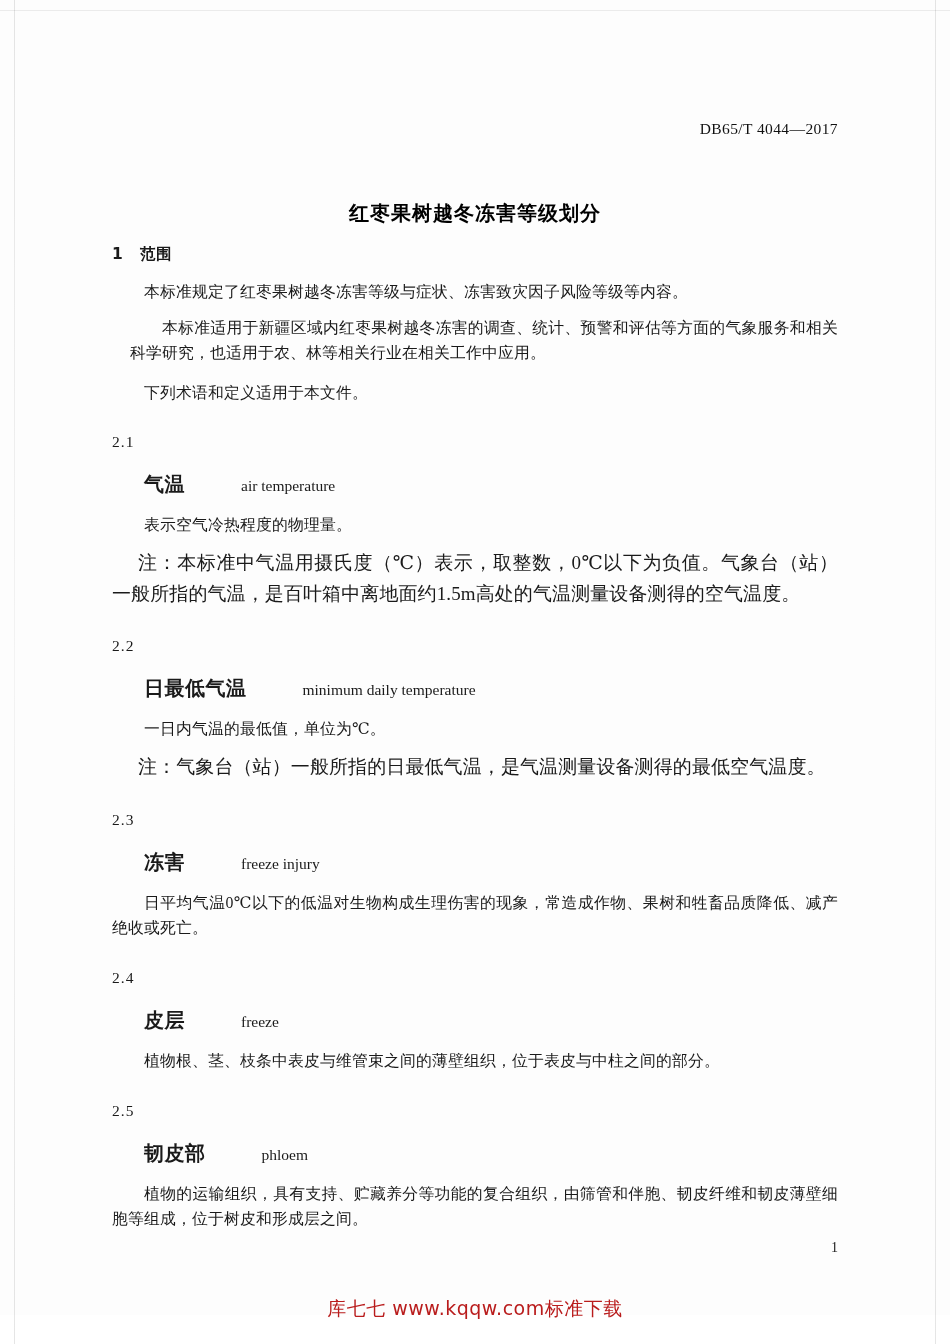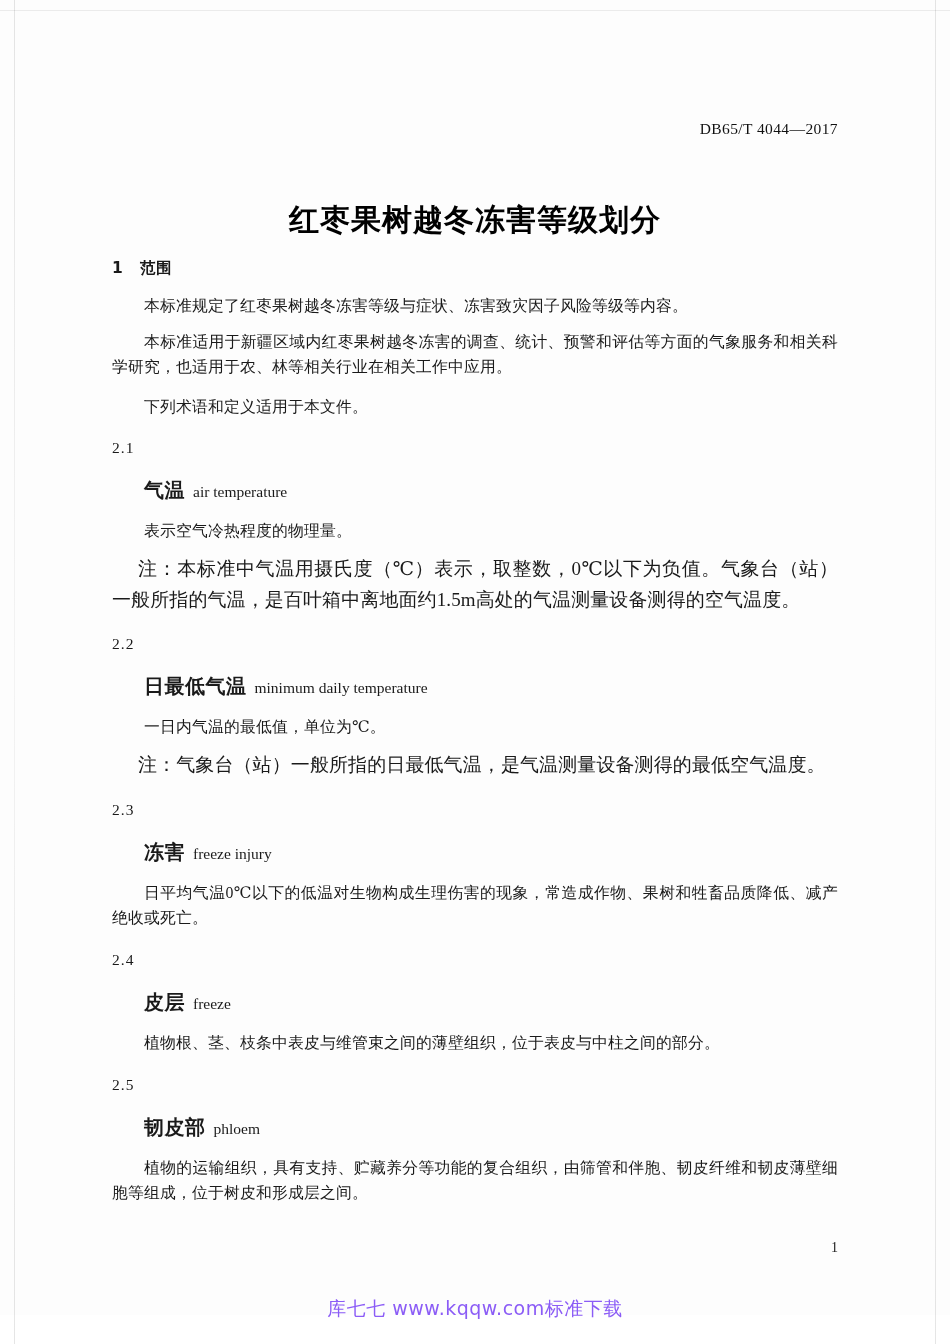--- a/index.html
+++ b/index.html
@@ -59,69 +59,71 @@
     font-family: "Liberation Serif", serif;
     font-size: 15.5px;
     letter-spacing: 0.4px;
     margin-top: 120px;
     color: #111;
   }
   .doc-title {
     text-align: center;
     font-family: "DejaVu Sans", "Liberation Sans", sans-serif;
     font-weight: bold;
-    font-size: 30px;
+    font-size: 20px;
     letter-spacing: 1px;
     margin-top: 62px;
     color: #000;
   }
   .clause-head {
     font-family: "DejaVu Sans", "Liberation Sans", sans-serif;
     font-weight: bold;
     font-size: 15.5px;
     margin-top: 17px;
     letter-spacing: 0.5px;
   }
   .clause-head .num {
     display: inline-block;
     width: 28px;
   }
   .sub-num {
     font-family: "Liberation Serif", serif;
     font-size: 15.5px;
-    margin-top: 20px;
+    margin-top: 28px;
     letter-spacing: 1px;
   }
   .term-line {
     margin-top: 20px;
     padding-left: 32px;
     font-size: 16px;
   }
   .term-cn {
     font-family: "DejaVu Sans", "Liberation Sans", sans-serif;
     font-weight: bold;
     font-size: 20px;
     letter-spacing: 0.5px;
   }
   .term-en {
     font-family: "Liberation Serif", serif;
     font-size: 15.5px;
     padding-left: 8px;
+    margin-left: 48px;
   }
   p.body {
     margin: 0;
     margin-top: 14px;
     font-size: 15.8px;
     line-height: 1.62;
     text-align: justify;
     text-indent: 32px;
     letter-spacing: 0.2px;
   }
   p.body.tight {
     margin-top: 10px;
+    margin-left: 18px;
   }
   p.note {
     margin: 0;
     margin-top: 10px;
     font-size: 19px;
     line-height: 1.62;
     text-align: justify;
     text-indent: 26px;
     letter-spacing: 0.1px;
   }
@@ -133,21 +135,21 @@
     font-family: "Liberation Serif", serif;
   }
   .footer-watermark {
     position: absolute;
     left: 0;
     top: 1296px;
     width: 950px;
     text-align: center;
     font-family: "DejaVu Sans", "Liberation Sans", sans-serif;
     font-size: 19px;
-    color: #8b5cf6;
+    color: #b91c1c;
     letter-spacing: 0.5px;
   }
 </style>
 </head>
 <body>
 
 <div class="page">
   <div class="edge-left"></div>
   <div class="edge-right"></div>
   <div class="edge-top"></div>

